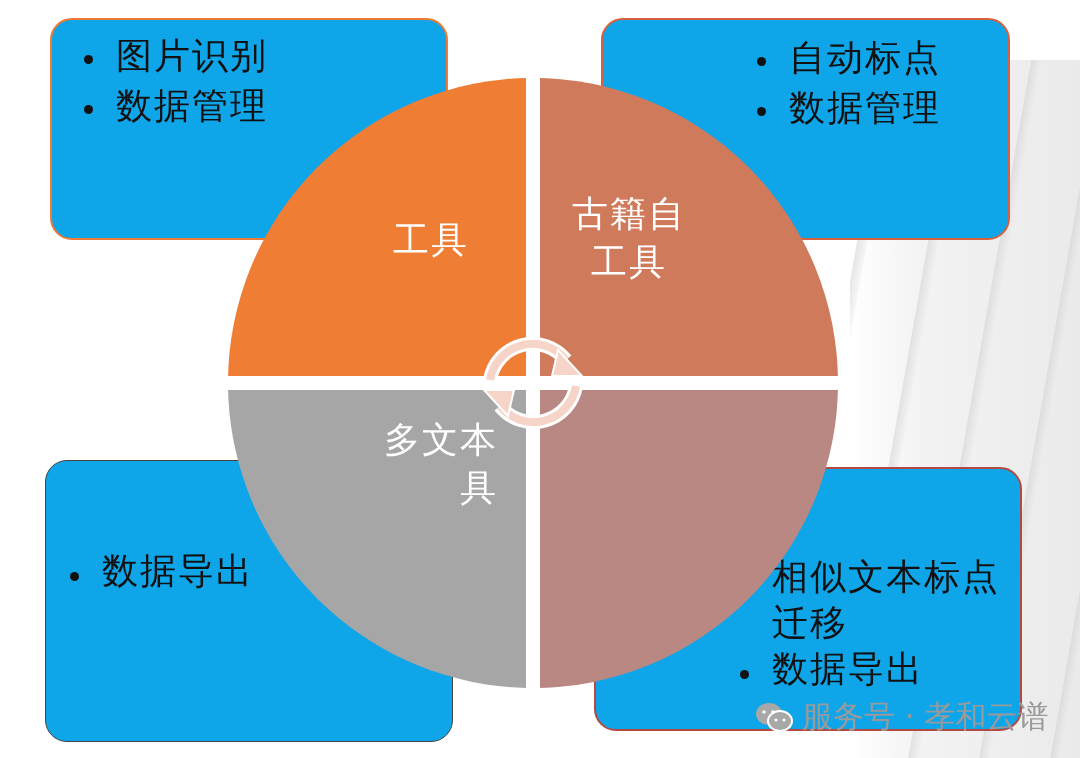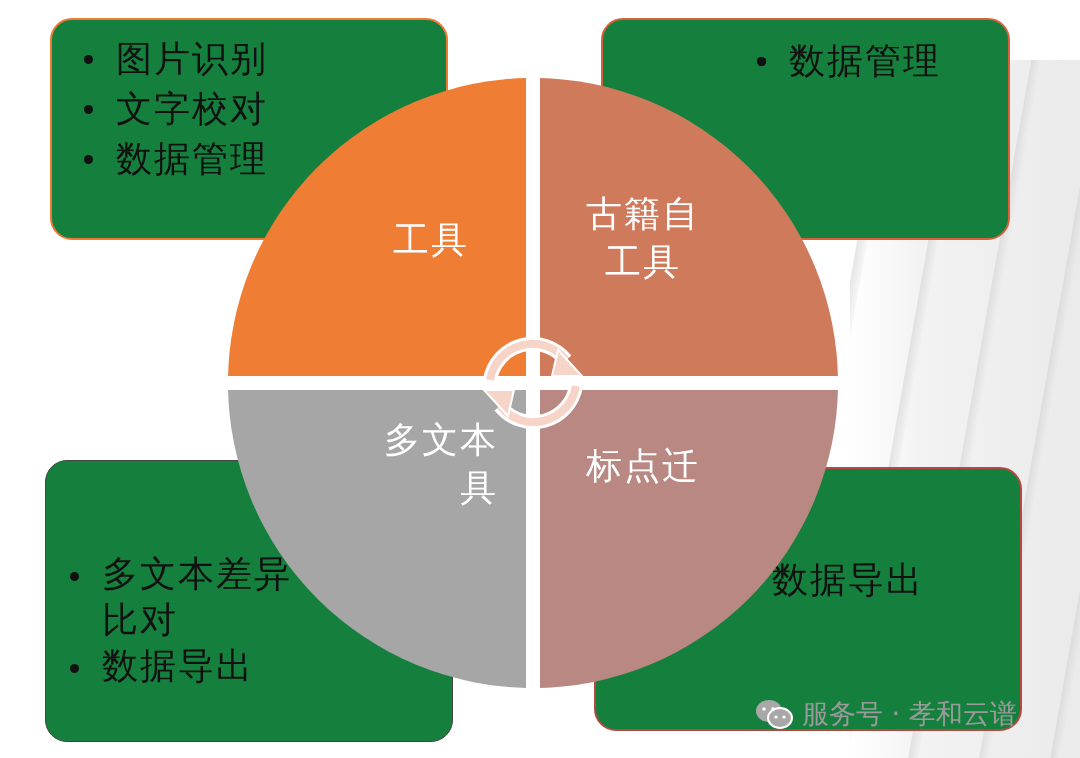--- a/index.html
+++ b/index.html
@@ -8,21 +8,21 @@
     background: #ffffff;
     font-family: "DejaVu Serif", "Liberation Serif", serif;
   }
   .bg-texture {
     position: absolute; right: 0; top: 60px; width: 230px; height: 698px;
     background:
       repeating-linear-gradient(100deg, rgba(200,200,200,0) 0px, rgba(200,200,200,0) 38px, rgba(210,210,210,0.55) 39px, rgba(235,235,235,0.4) 48px, rgba(200,200,200,0) 49px, rgba(200,200,200,0) 70px),
       linear-gradient(90deg, rgba(255,255,255,1) 0%, rgba(240,240,240,0.8) 30%, rgba(232,232,232,0.9) 100%);
   }
   .box {
-    position: absolute; background: #15803d; border-radius: 22px; box-sizing: border-box;
+    position: absolute; background: #0ea5e9; border-radius: 22px; box-sizing: border-box; font-family: Liberation Mono, monospace;
   }
   .box ul { list-style: none; margin: 0; padding: 0; }
   .box li {
     position: relative; color: #111; font-size: 36px; line-height: 50px;
     padding-left: 46px; letter-spacing: 2px;
   }
   .box li .bullet {
     position: absolute; left: 14px; top: 21px; width: 9px; height: 9px; border-radius: 50%; background: #111;
   }
   #box-tl { left: 50px; top: 18px; width: 398px; height: 222px; border: 2px solid #ef7a34; padding: 14px 0 0 18px; }
@@ -42,60 +42,59 @@
   #q-tr .fill { left: -312px; top: 0; background: #d07a5c; }
   #q-bl { left: 0; top: 312px; }
   #q-bl .fill { left: 0; top: -312px; background: #a6a6a6; }
   #q-br { left: 312px; top: 312px; }
   #q-br .fill { left: -312px; top: -312px; background: #b98882; }
 
   .qlabel {
     position: absolute; color: #fff; font-size: 36px; line-height: 48px; text-align: center; letter-spacing: 2px;
   }
   #lbl-tl { left: 108px; top: 138px; width: 190px; }
-  #lbl-tr { left: 335px; top: 112px; width: 160px; font-family: Liberation Serif, serif; }
+  #lbl-tr { left: 321px; top: 112px; width: 160px; font-family: Liberation Serif, serif; }
   #lbl-bl { left: 110px; top: 338px; width: 160px; text-align: right; }
   #lbl-br { left: 335px; top: 364px; width: 160px; }
 
   .cycle { position: absolute; left: 250px; top: 250px; width: 110px; height: 110px; }
 
   .watermark {
     position: absolute; left: 754px; top: 696px; color: #9a9a9a; font-family: "DejaVu Sans", "Liberation Sans", sans-serif;
-    font-size: 27px; display: flex; align-items: center; gap: 8px;
+    font-size: 31px; display: flex; align-items: center; gap: 8px;
   }
 </style>
 </head>
 <body>
 
 <div class="bg-texture"></div>
 
 <div class="box" id="box-tl">
   <ul>
     <li><span class="bullet"></span><span>图片识别</span></li>
-    <li><span class="bullet"></span><span>文字校对</span></li>
     <li><span class="bullet"></span><span>数据管理</span></li>
   </ul>
 </div>
 
 <div class="box" id="box-tr">
   <ul>
-    <li><span class="bullet"></span></li>
+    <li><span class="bullet"></span><span>自动标点</span></li>
     <li><span class="bullet"></span><span>数据管理</span></li>
   </ul>
 </div>
 
 <div class="box" id="box-bl">
   <ul>
-    <li><span class="bullet"></span><span>多文本差异</span><br><span>比对</span></li>
     <li><span class="bullet"></span><span>数据导出</span></li>
   </ul>
 </div>
 
 <div class="box" id="box-br">
   <ul>
+    <li><span class="bullet"></span><span>相似文本标点</span><br><span>迁移</span></li>
     <li><span class="bullet"></span><span>数据导出</span></li>
   </ul>
 </div>
 
 <div class="circle">
   <div class="quad" id="q-tl">
       <div class="fill"></div>
     </div>
   <div class="quad" id="q-tr">
       <div class="fill"></div>
@@ -112,21 +111,20 @@
   </div>
   <div class="qlabel" id="lbl-tr">
     <div>古籍自</div>
     <div>工具</div>
   </div>
   <div class="qlabel" id="lbl-bl">
     <div>多文本</div>
     <div>具</div>
   </div>
   <div class="qlabel" id="lbl-br">
-    <div>标点迁</div>
   </div>
 
   <svg class="cycle" viewBox="0 0 110 110">
 
     <path d="M12 52 A 43 43 0 0 1 88 32" fill="none" stroke="#ffffff" stroke-width="14"></path>
     <path d="M12 52 A 43 43 0 0 1 88 32" fill="none" stroke="#f7d4c8" stroke-width="8"></path>
     <polygon points="80,22 104,48 74,48" fill="#f7d4c8" stroke="#ffffff" stroke-width="2"></polygon>
 
     <path d="M98 58 A 43 43 0 0 1 22 78" fill="none" stroke="#ffffff" stroke-width="14"></path>
     <path d="M98 58 A 43 43 0 0 1 22 78" fill="none" stroke="#f7d4c8" stroke-width="8"></path>

